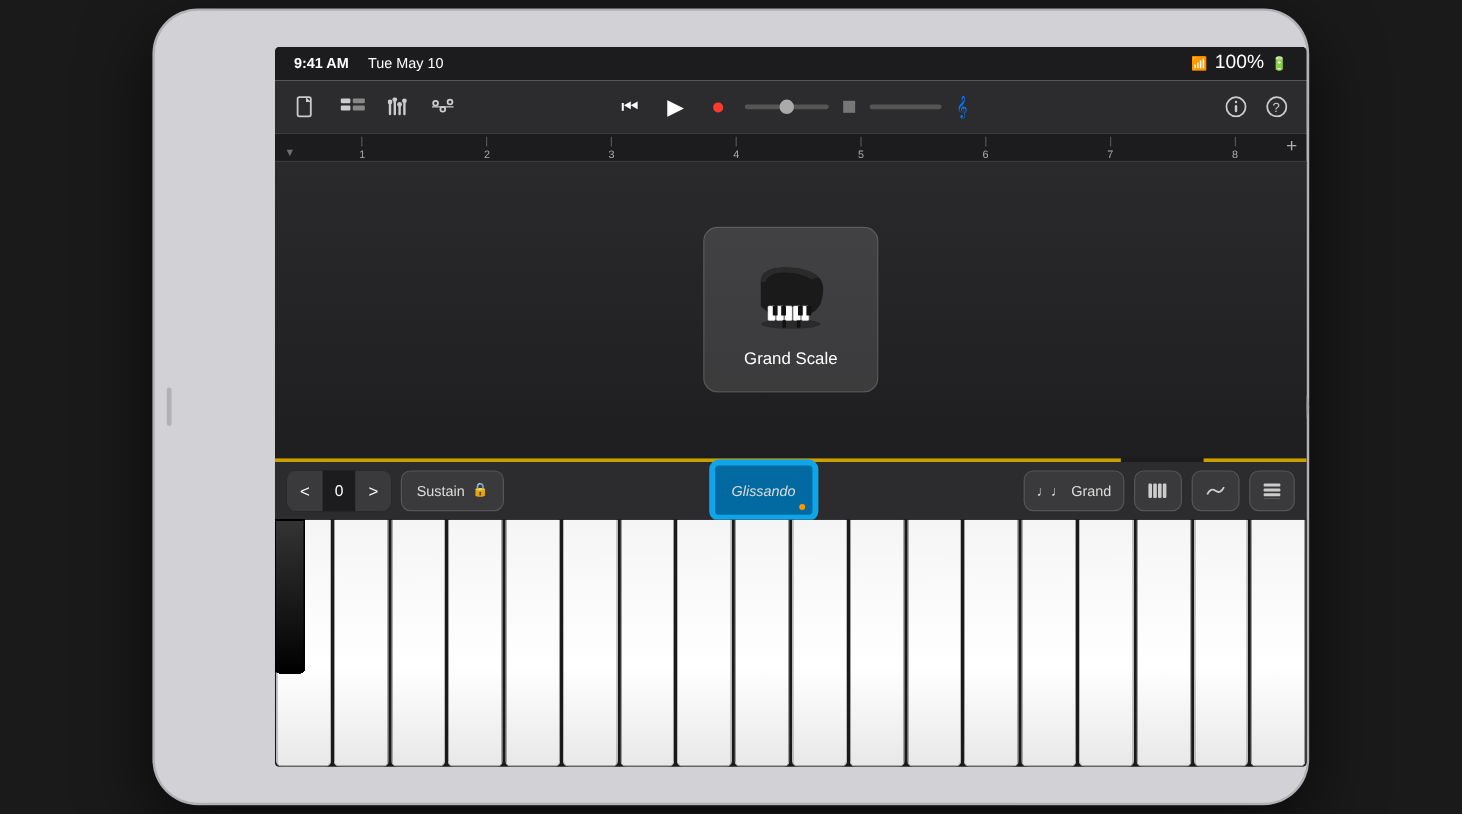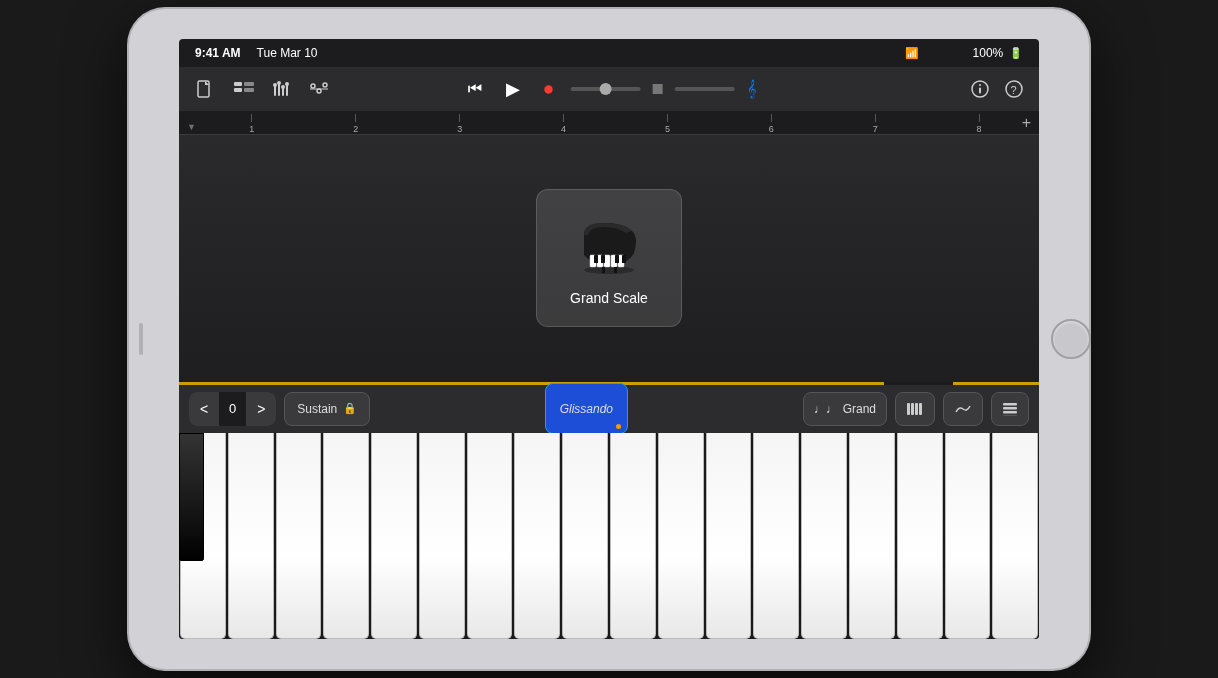--- a/index.html
+++ b/index.html
@@ -17,21 +17,21 @@
 
     .ipad-frame {
       width: 960px;
       height: 660px;
       background: #d1d1d6;
       border-radius: 36px;
       position: relative;
       box-shadow: 0 0 0 2px #b0b0b5, 0 20px 60px rgba(0,0,0,0.7);
       display: flex;
       align-items: center;
-      justify-content: center;
+      justify-content: flex-end;
     }
 
     .home-button {
       position: absolute;
       right: -2px;
       top: 50%;
       transform: translateY(-50%);
       width: 40px;
       height: 40px;
       background: #c8c8cc;
@@ -86,21 +86,21 @@
 
     .status-right {
       display: flex;
       align-items: center;
       gap: 6px;
       color: white;
       font-size: 12px;
     }
 
     .wifi-icon { font-size: 11px; }
-    .battery-text { font-size: 12px; margin-left: 48px; }
+    .battery-text { font-size: 16px; }
 
     
     .toolbar {
       background: #2c2c2e;
       display: flex;
       align-items: center;
       padding: 0 12px;
       height: 44px;
       flex-shrink: 0;
       gap: 8px;
@@ -302,23 +302,23 @@
       padding: 6px 12px;
       font-size: 12px;
       cursor: pointer;
       display: flex;
       align-items: center;
       gap: 6px;
       height: 34px;
     }
 
     .glissando-btn {
-      background: #1d4ed8;
+      background: #0369a1;
       color: #ddd;
-      border: 1px solid #0ea5e9;
+      border: 5px solid #0ea5e9;
       border-radius: 8px;
       padding: 6px 14px;
       font-size: 12px;
       cursor: pointer;
       font-style: italic;
       height: 51px;
       position: relative;
     }
 
     .glissando-dot {
@@ -399,21 +399,21 @@
 
 <div class="ipad-frame">
   <div class="side-button"></div>
   <div class="home-button"></div>
 
   <div class="screen">
 
     <div class="status-bar">
       <div style="display:flex;align-items:center;gap:8px;">
         <span class="status-time">9:41 AM</span>
-        <span class="status-date">Tue Mar 10</span>
+        <span class="status-date">Tue May 10</span>
       </div>
       <div class="status-right">
         <span class="wifi-icon">📶</span>
         <span class="battery-text">100%</span>
         <span style="font-size:11px;">🔋</span>
       </div>
     </div>
 
     <div class="toolbar" style="position:relative;">
       <div class="toolbar-left">

